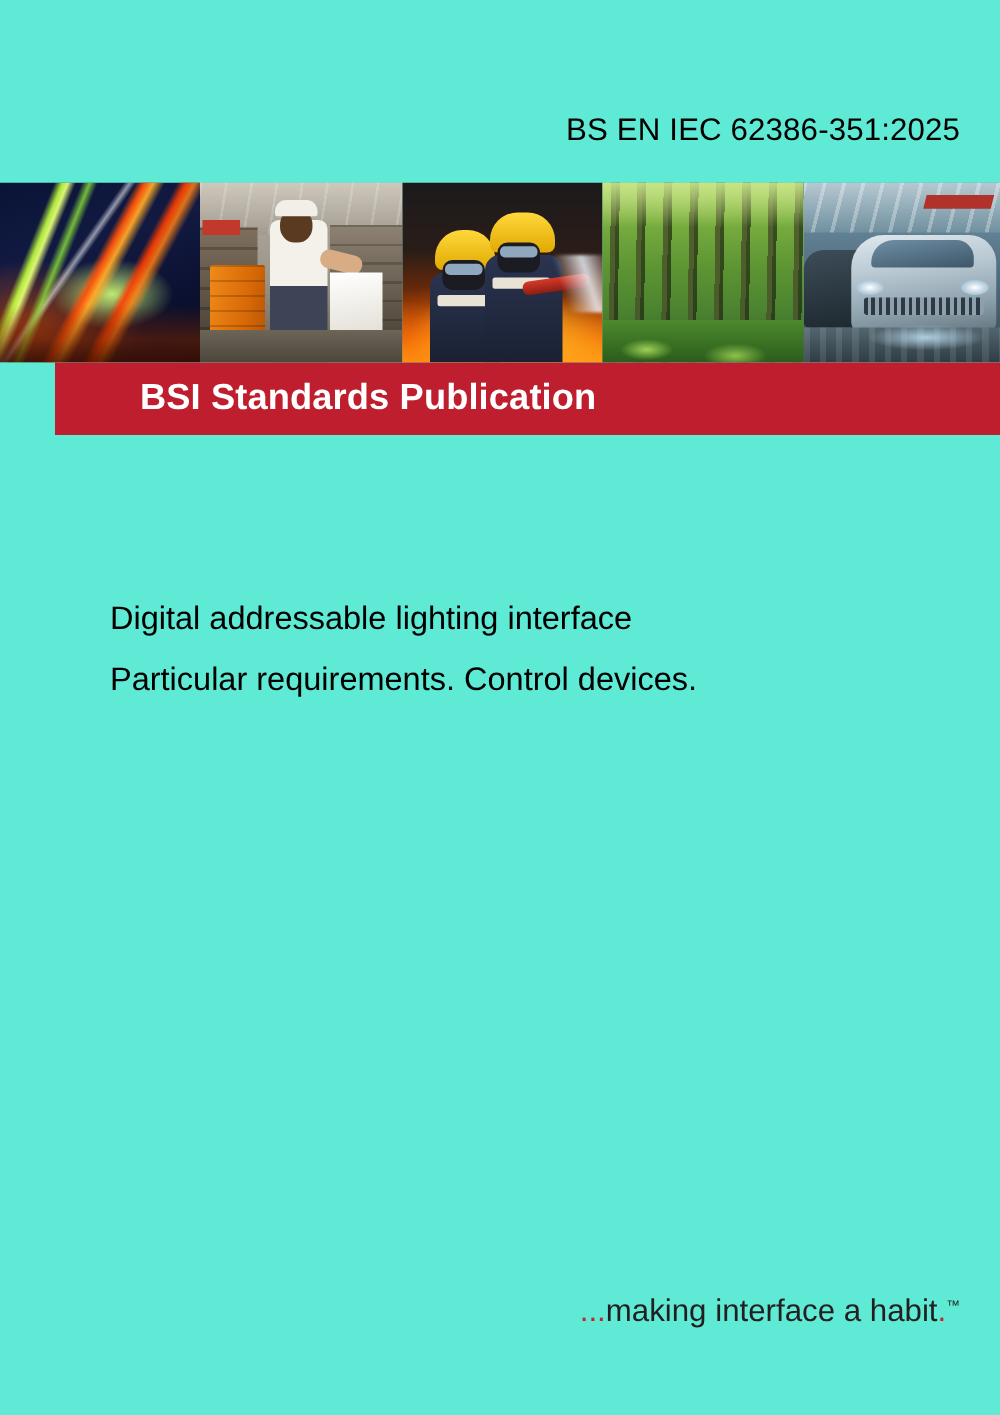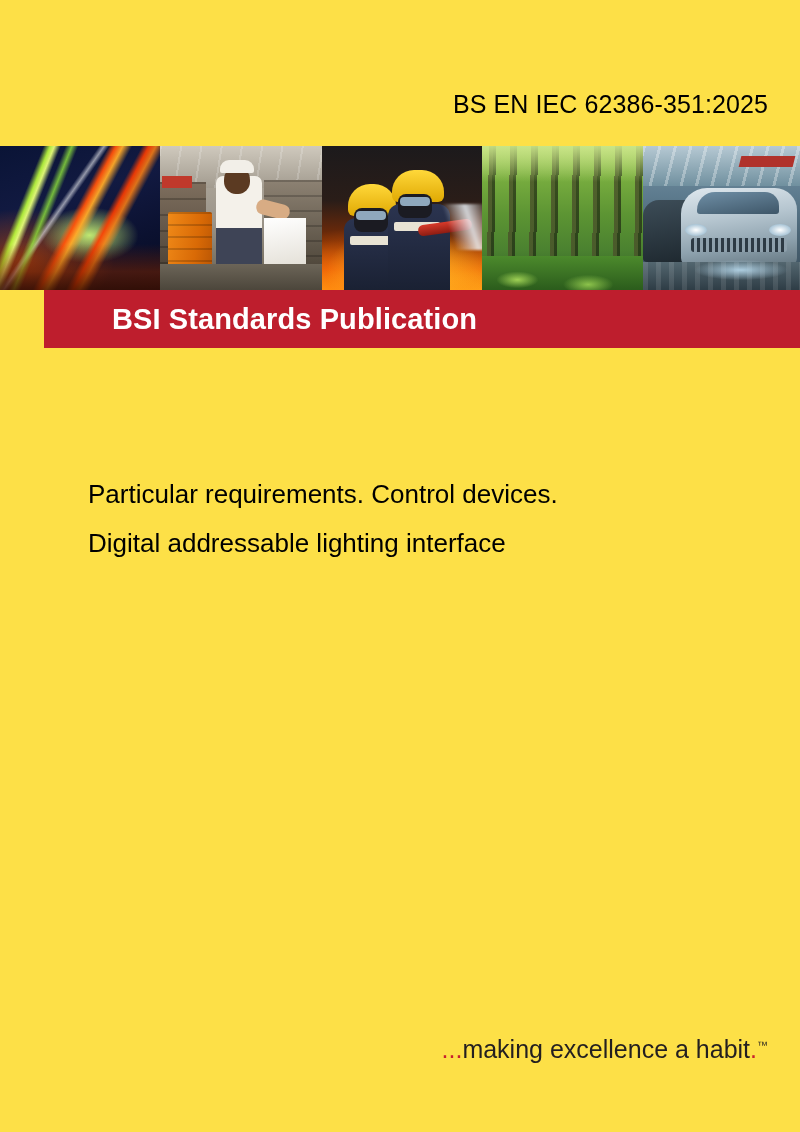--- a/index.html
+++ b/index.html
@@ -11,21 +11,21 @@
     width: 800px;
     height: 1132px;
     position: relative;
     font-family: "Liberation Sans", sans-serif;
     overflow: hidden;
   }
 
   .page {
     position: absolute;
     inset: 0;
-    background: #fde047;
+    background: #5eead4;
   }
 
   
   .std-number {
     position: absolute;
     top: 90px;
     left: 0;
     right: 32px;
     text-align: right;
     font-size: 25px;
@@ -393,20 +393,20 @@
       <div class="a-glow"></div>
     </div>
 
   </div>
 
   <div class="red-banner">
     <div class="red-banner-text">BSI Standards Publication</div>
   </div>
 
   <div class="title-block">
+    <div class="title-line">Digital addressable lighting interface</div>
     <div class="title-line">Particular requirements. Control devices.</div>
-    <div class="title-line">Digital addressable lighting interface</div>
   </div>
 
 
-  <div class="tagline"><span class="lead">...</span><span>making excellence a habit</span><span class="tail-dot">.</span><span class="tm">™</span></div>
+  <div class="tagline"><span class="lead">...</span><span>making interface a habit</span><span class="tail-dot">.</span><span class="tm">™</span></div>
 
 </div>
 
 </body></html>

